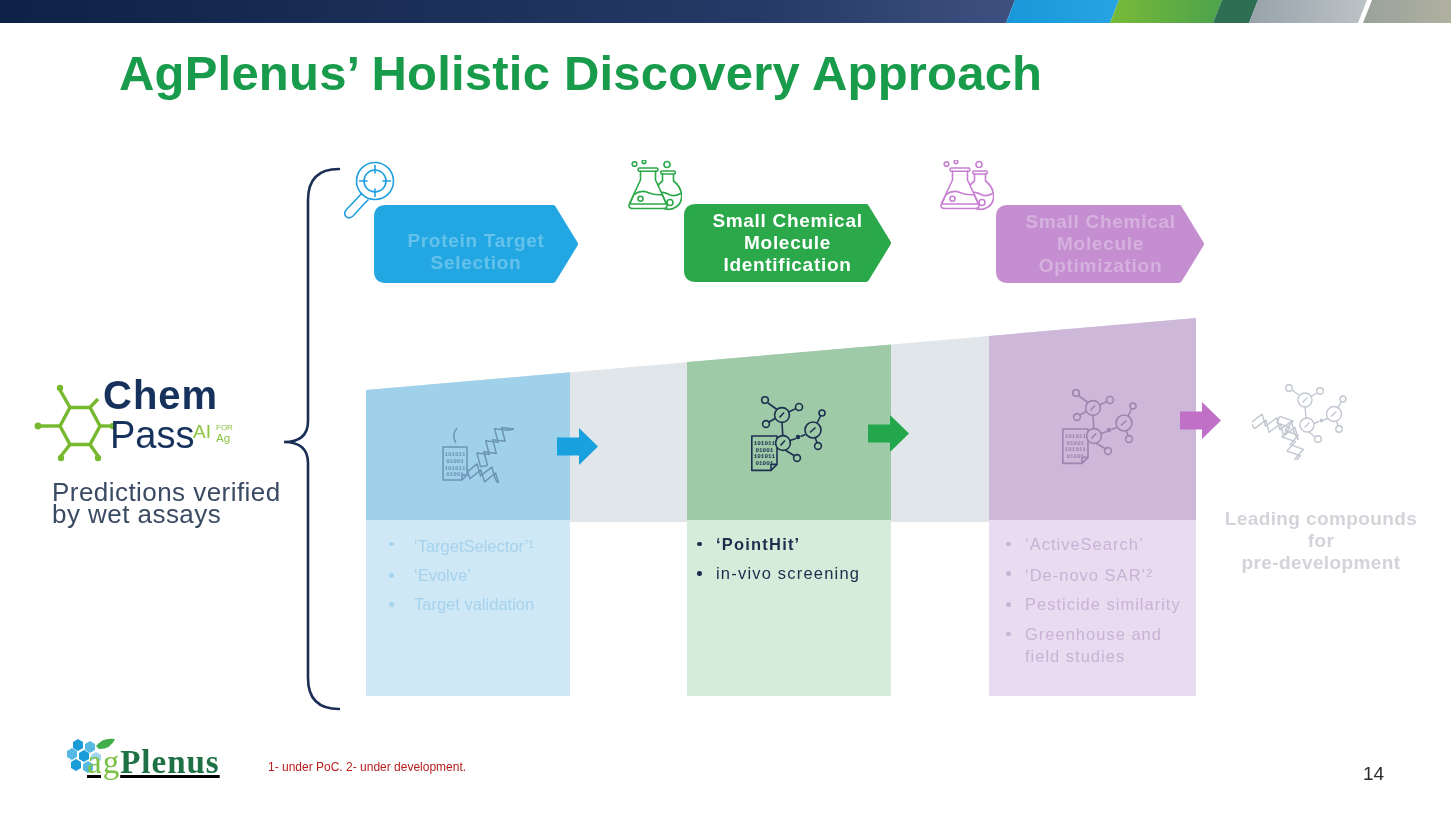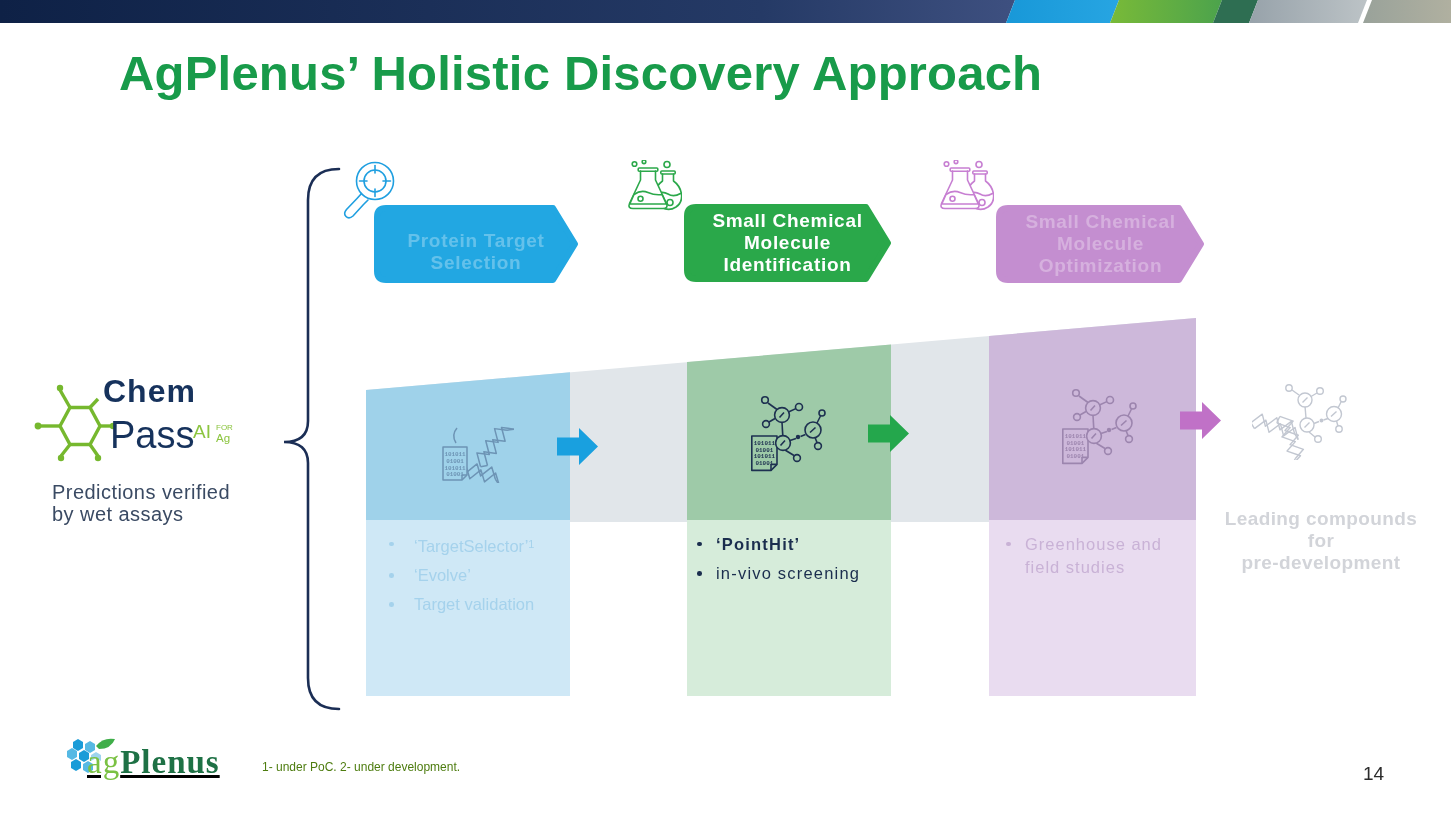--- a/index.html
+++ b/index.html
@@ -259,20 +259,23 @@
 <div class="blst" style="left:389px;top:529.5px;color:#a5d2ec;">
   <div class="it" style="padding-left:25px;">‘TargetSelector’<span style="font-size:11px;vertical-align:4px;">1</span></div>
   <div class="it" style="padding-left:25px;">‘Evolve’</div>
   <div class="it" style="padding-left:25px;">Target validation</div>
 </div>
 <div class="blst" style="left:697px;top:529.5px;color:#1b2e4e;letter-spacing:1.2px;">
   <div class="it" style="padding-left:19px;"><b>‘PointHit’</b></div>
   <div class="it" style="padding-left:19px;">in-vivo screening</div>
 </div>
 <div class="blst" style="left:1006px;top:529.5px;color:#c9b2d6;letter-spacing:1px;">
+  <div class="it" style="padding-left:19px;">‘ActiveSearch’</div>
+  <div class="it" style="padding-left:19px;">‘De-novo SAR’<span style="font-size:11px;vertical-align:4px;">2</span></div>
+  <div class="it" style="padding-left:19px;">Pesticide similarity</div>
   <div class="it" style="padding-left:19px;line-height:22.4px;padding-top:3.7px;">Greenhouse and<br>field studies</div>
 </div>
 
 <div class="abs" style="left:1210px;top:508px;width:222px;text-align:center;font-weight:bold;font-size:19px;letter-spacing:0.4px;line-height:22px;color:#d2d4d9;">Leading compounds<br>for<br>pre-development</div>
 
 <svg class="abs" style="left:28px;top:375px" width="210" height="100" viewBox="0 0 210 100">
   <g stroke="#76b82e" stroke-width="3.4" fill="none">
     <polygon points="32,51 42,32.5 62,32.5 72,51 62,69.5 42,69.5"></polygon>
     <line x1="42" y1="32.5" x2="32" y2="15"></line>
     <line x1="62" y1="32.5" x2="70" y2="24"></line>
@@ -282,34 +285,34 @@
     <line x1="72" y1="51" x2="83" y2="51"></line>
   </g>
   <g fill="#76b82e">
     <circle cx="32" cy="13" r="3.2"></circle>
     <circle cx="10" cy="51" r="3.4"></circle>
     <circle cx="33" cy="83" r="3.2"></circle>
     <circle cx="70" cy="83" r="3.2"></circle>
     <circle cx="85" cy="51" r="3.2"></circle>
   </g>
 </svg>
-<div class="abs" style="left:103px;top:375px;font-size:32px;font-weight:bold;color:#16325c;letter-spacing:1px;line-height:1;">Chem</div>
+<div class="abs" style="left:103px;top:375px;font-size:40px;font-weight:bold;color:#16325c;letter-spacing:1px;line-height:1;">Chem</div>
 <div class="abs" style="left:110px;top:416px;font-size:38px;font-weight:normal;color:#16325c;line-height:1;">Pass</div>
 <div class="abs" style="left:193px;top:422px;font-size:19px;color:#8cc540;line-height:1;">AI</div>
 <div class="abs" style="left:216px;top:424px;font-size:8px;color:#8cc540;line-height:1;">FOR</div>
 <div class="abs" style="left:216px;top:433px;font-size:11.5px;color:#8cc540;line-height:1;">Ag</div>
-<div class="abs" style="left:52px;top:481px;font-size:20px;letter-spacing:0.45px;color:#3a4a63;line-height:22px;">Predictions verified<br>by wet assays</div>
+<div class="abs" style="left:52px;top:481px;font-size:26px;letter-spacing:0.45px;color:#3a4a63;line-height:22px;">Predictions verified<br>by wet assays</div>
 
 <svg class="abs" style="left:62px;top:737px" width="60" height="45" viewBox="0 0 60 45">
   <g>
     <polygon points="11,5 16,2 21,5 21,11 16,14 11,11" fill="#1a9cd8"></polygon>
     <polygon points="23,7 28,4 33,7 33,13 28,16 23,13" fill="#56b9e4"></polygon>
     <polygon points="5,14 10,11 15,14 15,20 10,23 5,20" fill="#56b9e4"></polygon>
     <polygon points="17,16 22,13 27,16 27,22 22,25 17,22" fill="#1a9cd8"></polygon>
     <polygon points="29,18 34,15 39,18 39,24 34,21 29,24" fill="#9ed4ee"></polygon>
     <polygon points="9,25 14,22 19,25 19,31 14,34 9,31" fill="#1a9cd8"></polygon>
     <polygon points="21,27 26,24 31,27 31,33 26,36 21,33" fill="#56b9e4"></polygon>
     <path d="M 34 9 Q 41 0 53 2 Q 49 12 37 12 Z" fill="#3fae49"></path>
   </g>
 </svg>
 <div class="abs" style="left:87px;top:746px;font-family:'Liberation Serif',serif;font-size:33px;letter-spacing:1px;line-height:1;text-decoration:underline;"><span style="color:#7ac143;">ag</span><span style="color:#1e7145;font-weight:bold;">Plenus</span></div>
-<div class="abs" style="left:262px;top:760px;font-size:12px;color:#4d7c0f;">1- under PoC. 2- under development.</div>
+<div class="abs" style="left:268px;top:760px;font-size:12px;color:#b91c1c;">1- under PoC. 2- under development.</div>
 <div class="abs" style="left:1363px;top:763px;font-size:19px;color:#2b2b2b;">14</div>
 
 </body></html>

